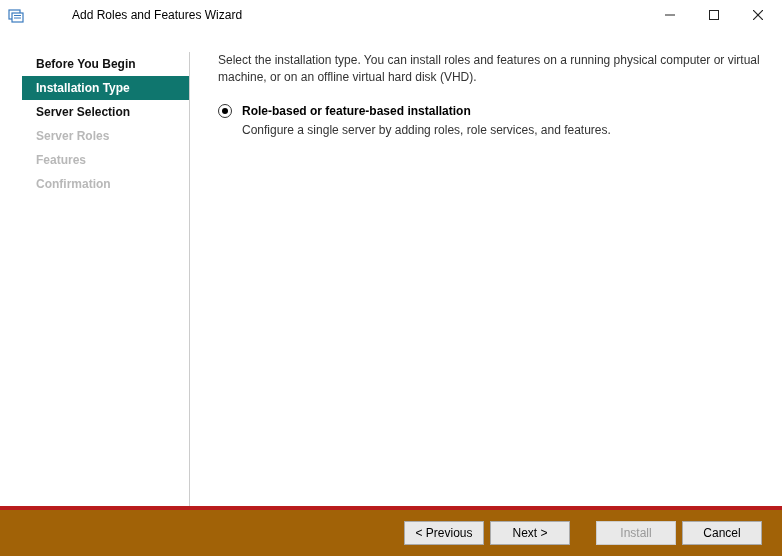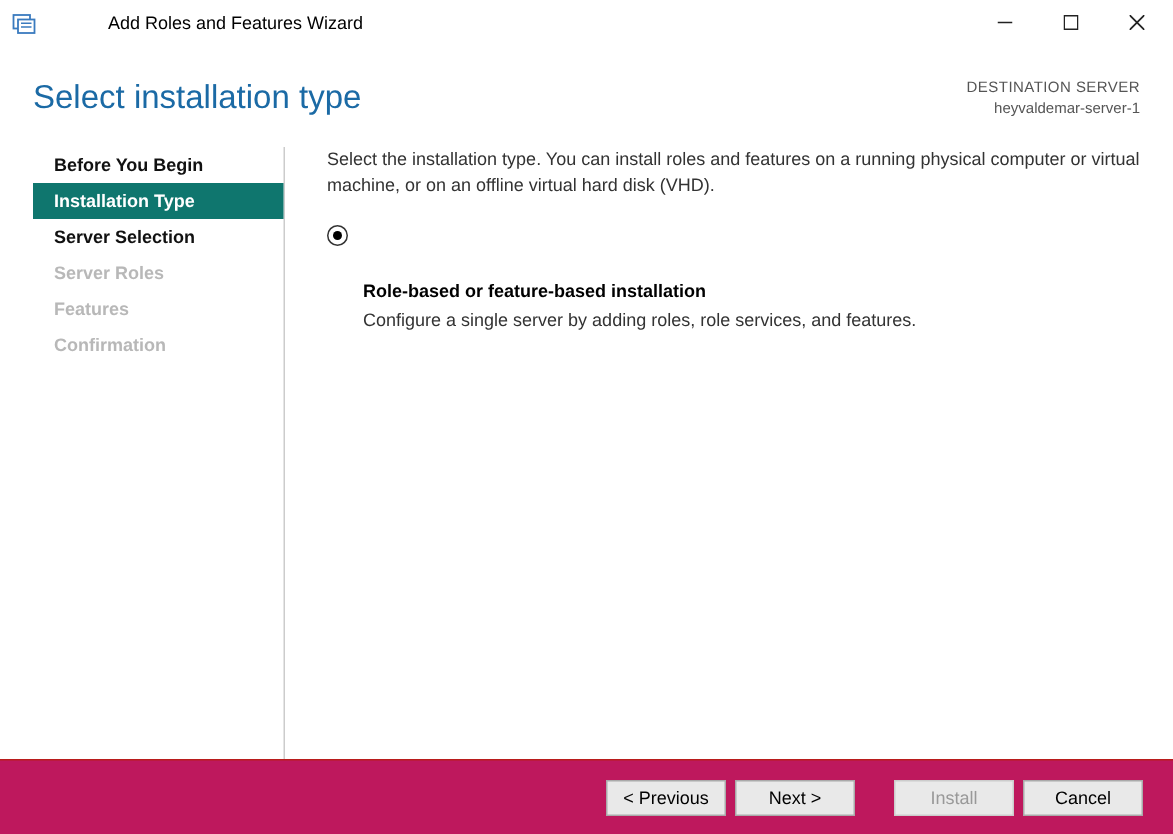--- a/index.html
+++ b/index.html
@@ -24,25 +24,25 @@
     .nav-item { font-size:12px; padding:5px 8px 5px 14px; color:#111; cursor:pointer;font-weight:bold; }
     .nav-item.active { background:#0f766e; color:#fff; }
     .nav-item.disabled { color:#b8b8b8; cursor:default; }
 
     .main-pane { flex:1; padding-top:0; font-size:12px; color:#333; line-height:1.45; }
     .intro-text { margin-bottom:16px; }
 
     .opt { display:flex; align-items:flex-start; margin-bottom:20px; }
     .radio { width:14px; height:14px; border:1px solid #333; border-radius:50%; margin-right:10px; margin-top:1px; flex-shrink:0; display:flex; align-items:center; justify-content:center; }
     .radio.sel::after { content:''; width:6px; height:6px; border-radius:50%; background:#000; display:block; }
-    .opt-texts { flex:1;margin-top:37px; }
+    .opt-texts { flex:1; }
     .opt-title { font-weight:700; color:#000; font-size:12px; margin-bottom:2px; }
     .opt-desc { font-size:12px; color:#333; }
 
-    .btn-bar { position:absolute; bottom:0; left:0; right:0; height:50px; background:#be185d; border-top:1px solid #b91c1c; display:flex; align-items:center; justify-content:flex-end; padding-right:20px; gap:6px; }
+    .btn-bar { position:absolute; bottom:0; left:0; right:0; height:50px; background:#a16207; border-top:4px solid #b91c1c; display:flex; align-items:center; justify-content:flex-end; padding-right:20px; gap:6px; }
     .btn { min-width:80px; height:24px; font-size:12px; border:1px solid #aaa; background:#e9e9e9; color:#000; display:flex; align-items:center; justify-content:center; cursor:pointer; }
     .btn.disabled { color:#999; border-color:#ccc; cursor:default; }
     .btn-spacer { width:14px; }
   </style>
 </head>
 <body>
 
 <div class="title-bar">
   <span class="title-icon">
     <svg width="16" height="16" viewBox="0 0 16 16">
@@ -67,27 +67,20 @@
     <div class="win-btn">
       <svg width="10" height="10">
           <line x1="0" y1="0" x2="10" y2="10" stroke="#222" stroke-width="1.2"></line>
           <line x1="10" y1="0" x2="0" y2="10" stroke="#222" stroke-width="1.2"></line>
         </svg>
     </div>
   </div>
 </div>
 
 <div class="content-wrap">
-  <div class="page-hdr">
-    <h1 class="page-title">Select installation type</h1>
-    <div class="dest-box">
-      <div class="dest-label">DESTINATION SERVER</div>
-      <div>heyvaldemar-server-1</div>
-    </div>
-  </div>
 
   <div class="body">
     <div class="nav">
       <div class="nav-item">Before You Begin</div>
       <div class="nav-item active">Installation Type</div>
       <div class="nav-item">Server Selection</div>
       <div class="nav-item disabled">Server Roles</div>
       <div class="nav-item disabled">Features</div>
       <div class="nav-item disabled">Confirmation</div>
     </div>

